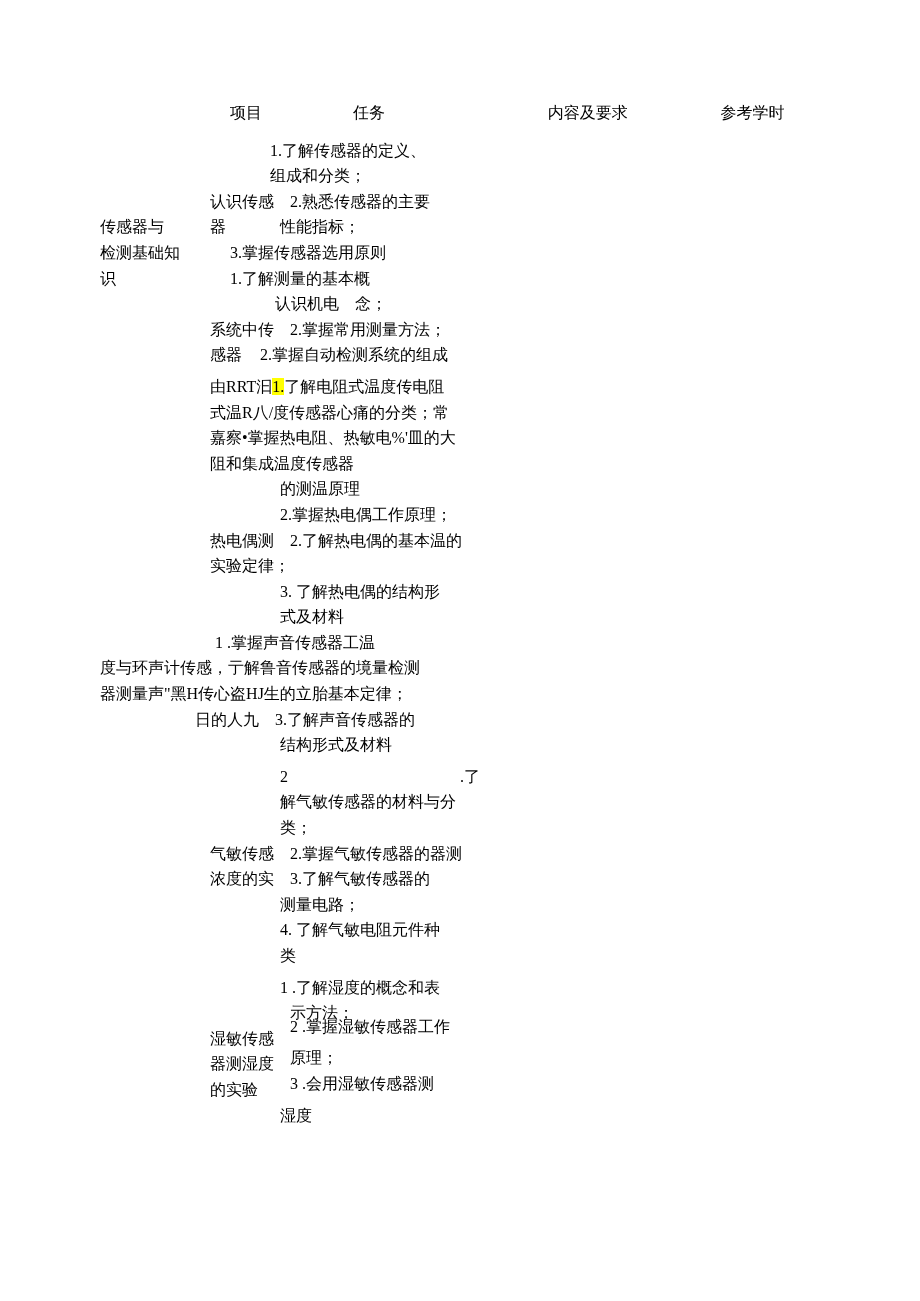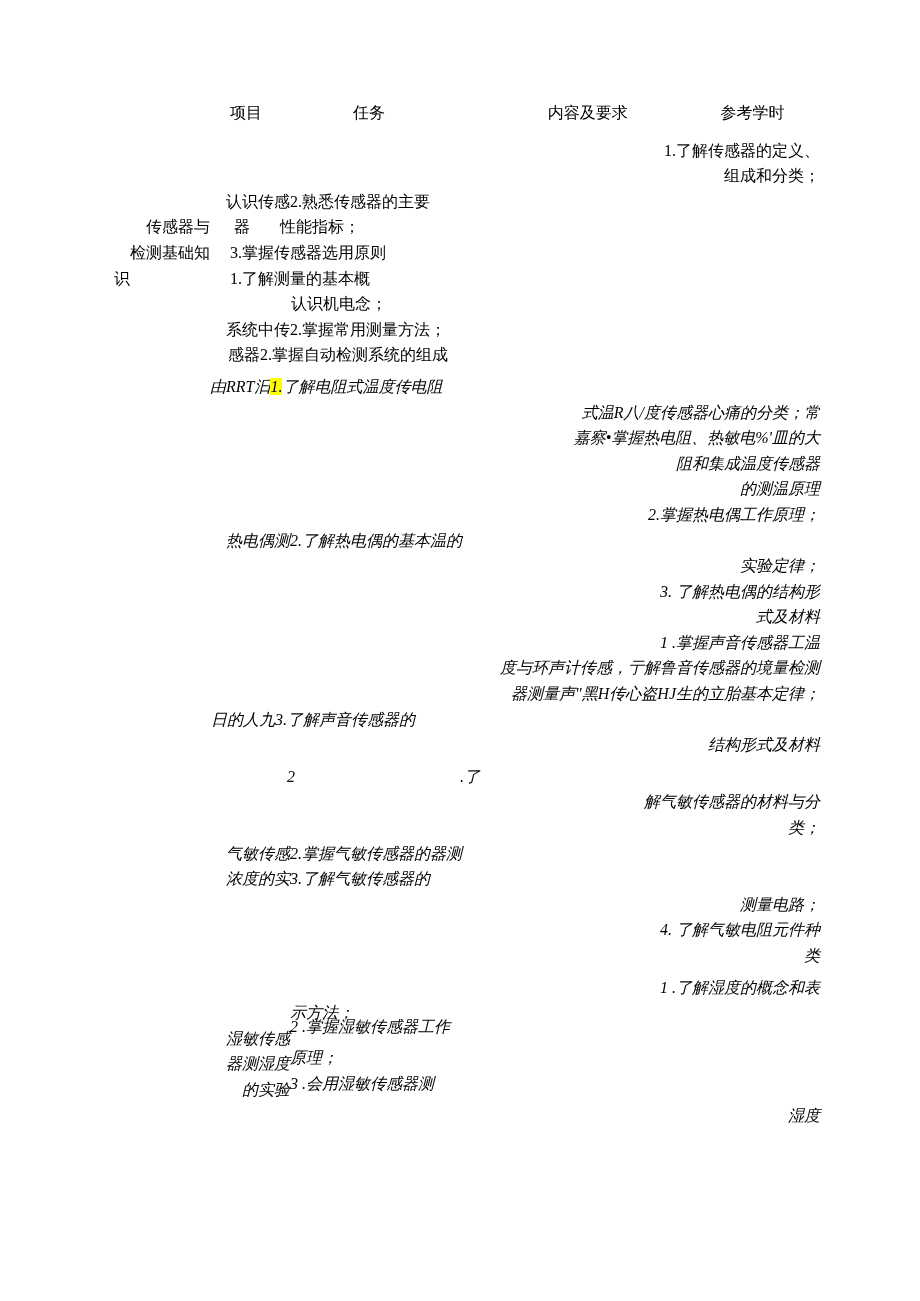--- a/index.html
+++ b/index.html
@@ -22,38 +22,37 @@
   .header-row > div {
     text-align: left;
   }
   .col-project { width: 100px; margin-left: 130px; }
   .col-task { width: 160px; margin-left: 40px; }
   .col-content { width: 160px; margin-left: 50px; padding-left: 12px; }
   .col-hours { width: 120px; margin-left: 40px; }
 
   .body-area {
     margin-top: 8px;
-    text-align: right;
   }
   .row {
     display: flex;
     align-items: flex-start;
   }
   .project-col {
     width: 110px;
     flex-shrink: 0;
   }
   .indent-block {
     margin-left: 110px;
   }
   .highlight {
     background-color: #ffff00;
   }
   .tight-para { margin: 0; }
-  .section-gap { margin-top: 6px; font-style: italic; }
+  .section-gap { margin-top: 6px; }
 </style>
 </head>
 <body>
 
 <div class="page">
 
   <div class="header-row">
     <div class="col-project">项目</div>
     <div class="col-task">任务</div>
     <div class="col-content">内容及要求</div>
@@ -110,21 +109,21 @@
       <p class="tight-para" style="margin-left:110px;">阻和集成温度传感器</p>
       <p class="tight-para" style="margin-left:180px;">的测温原理</p>
       <p class="tight-para" style="margin-left:180px;">2.掌握热电偶工作原理；</p>
       <div class="row">
         <div style="margin-left:110px; width:80px;">热电偶测</div>
         <div>2.了解热电偶的基本温的</div>
       </div>
       <p class="tight-para" style="margin-left:110px;">实验定律；</p>
       <p class="tight-para" style="margin-left:180px;">3.  了解热电偶的结构形</p>
       <p class="tight-para" style="margin-left:180px;">式及材料</p>
-      <p class="tight-para" style="margin-left:80px;">1 .掌握声音传感器工温</p>
+      <p class="tight-para" style="margin-left:115px;">1 .掌握声音传感器工温</p>
       <p class="tight-para" style="margin-left:0px;">度与环声计传感，亍解鲁音传感器的境量检测</p>
       <p class="tight-para" style="margin-left:0px;">器测量声"黑H传心盗HJ生的立胎基本定律；</p>
       <div class="row">
         <div style="margin-left:95px; width:80px;">日的人九</div>
         <div>3.了解声音传感器的</div>
       </div>
       <p class="tight-para" style="margin-left:180px;">结构形式及材料</p>
     </div>
 
     <div class="section-gap">

